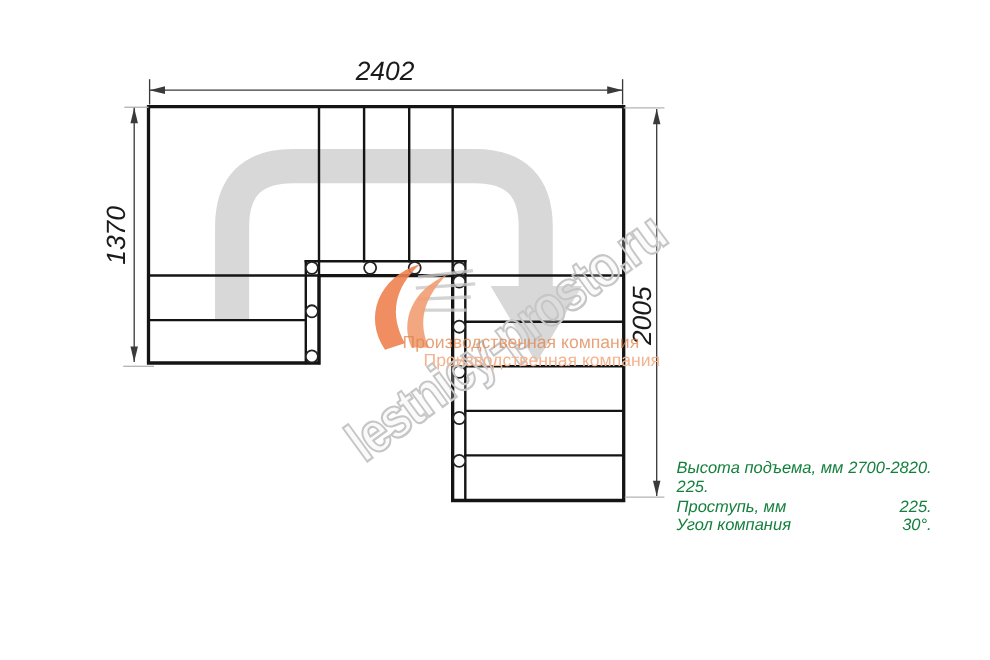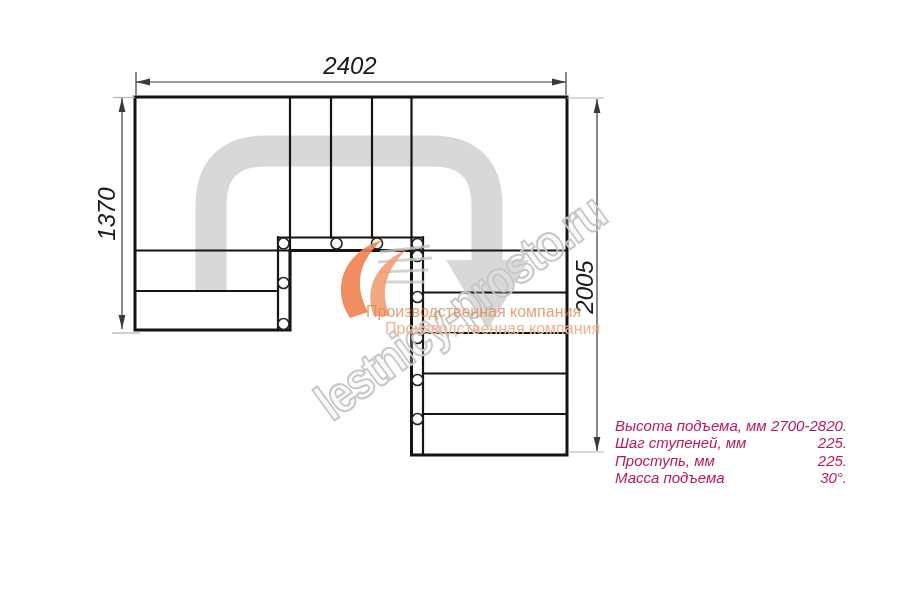--- a/index.html
+++ b/index.html
@@ -18,21 +18,21 @@
     color:rgba(235,235,235,0.25);
     -webkit-text-stroke:2px #c6c6c6;
     z-index:5;
   }
   .tagline{position:absolute;font-size:16px;white-space:nowrap;z-index:6;}
   .tagline-1{left:366px;top:303px;color:#e0834e;opacity:0.75;}
   .tagline-2{left:385px;top:320px;color:#f4b38f;}
   .logo{position:absolute;left:328px;top:236px;z-index:4;}
   .spec{position:absolute;left:615px;top:417px;width:232px;z-index:7;}
   .spec-row{display:flex;justify-content:space-between;height:17.4px;
-    font-style:italic;font-size:15px;color:#be185d;line-height:17.4px;}
+    font-style:italic;font-size:15px;color:#15803d;line-height:17.4px;}
   .spec-label{white-space:nowrap;}
   .spec-value{white-space:nowrap;text-align:right;}
 </style>
 </head>
 <body>
 
 <div class="canvas">
 
   <svg width="900" height="600" viewBox="0 0 900 600">
 
@@ -123,26 +123,25 @@
   <div class="watermark">lestnicy-prosto.ru</div>
   <div class="tagline tagline-1">Производственная компания</div>
   <div class="tagline tagline-2">Производственная компания</div>
 
   <div class="spec">
     <div class="spec-row">
       <span class="spec-label">Высота подъема, мм</span>
       <span class="spec-value">2700-2820.</span>
     </div>
     <div class="spec-row">
-      <span class="spec-label">Шаг ступеней, мм</span>
       <span class="spec-value">225.</span>
     </div>
     <div class="spec-row">
       <span class="spec-label">Проступь, мм</span>
       <span class="spec-value">225.</span>
     </div>
     <div class="spec-row">
-      <span class="spec-label">Масса подъема</span>
+      <span class="spec-label">Угол компания</span>
       <span class="spec-value">30°.</span>
     </div>
   </div>
 
 </div>
 
 </body></html>

